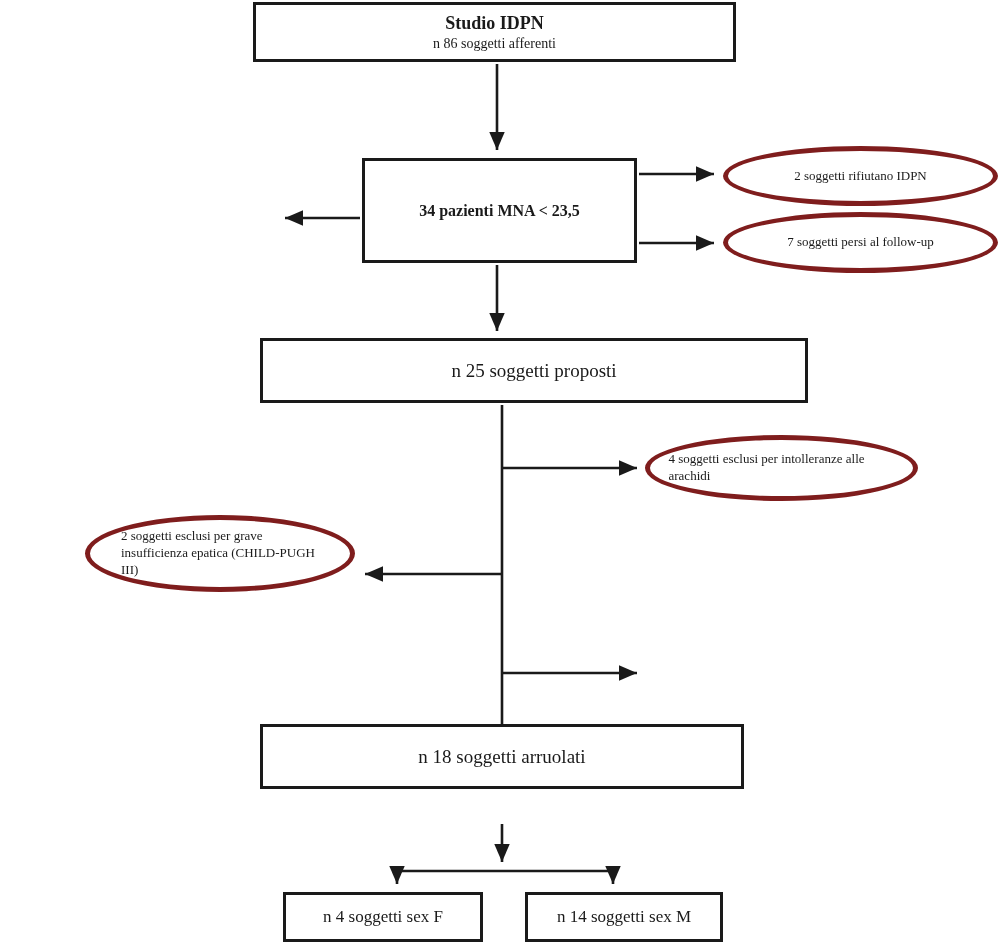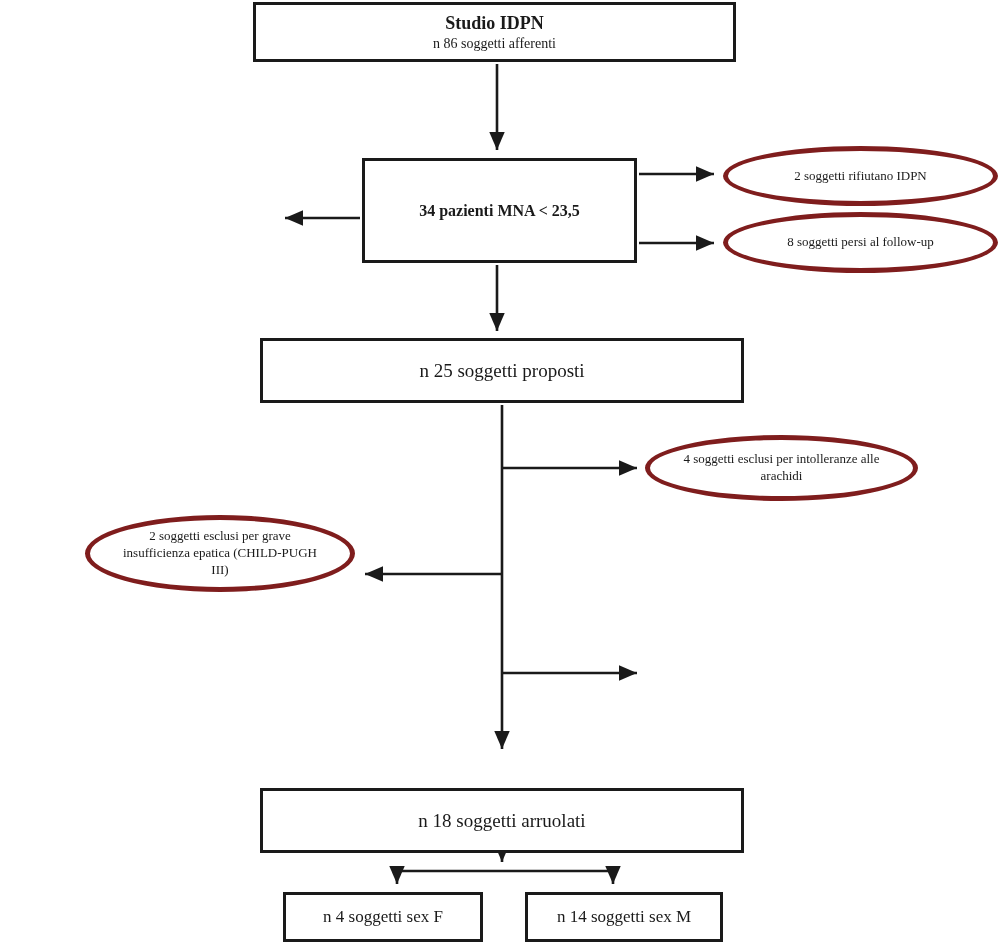--- a/index.html
+++ b/index.html
@@ -25,21 +25,21 @@
     pointer-events: none;
   }
   .node {
     position: absolute;
     box-sizing: border-box;
     background: #ffffff;
     display: flex;
     flex-direction: column;
     align-items: center;
     justify-content: center;
-    text-align: center;
+    text-align: left;
   }
   .rect {
     border: 3px solid #1a1a1a;
   }
   .ellipse {
     border: 5px solid #7f1d1d;
     border-radius: 50%;
   }
   .box-title {
     font-weight: bold;
@@ -60,22 +60,22 @@
   .box-label-small {
     font-size: 17px;
   }
   .ellipse-label {
     font-size: 13px;
     line-height: 1.3;
   }
   
   #top-box        { left: 253px; top: 2px;   width: 483px; height: 60px; }
   #mna-box        { left: 362px; top: 158px; width: 275px; height: 105px; }
-  #proposti-box   { left: 260px; top: 338px; width: 484px; height: 65px; }
-  #arruolati-box  { left: 260px; top: 788px; width: 484px; height: 65px; }
+  #proposti-box   { left: 260px; top: 338px; width: 548px; height: 65px; }
+  #arruolati-box  { left: 260px; top: 724px; width: 484px; height: 65px; }
   #sex-f-box      { left: 283px; top: 892px; width: 200px; height: 50px; }
   #sex-m-box      { left: 525px; top: 892px; width: 198px; height: 50px; }
   #ellipse-ponderale { left: 2px;   top: 186px; width: 272px; height: 68px; }
   #ellipse-ponderale .ellipse-label { max-width: 236px; }
   #ellipse-rifiutano { left: 723px; top: 146px; width: 275px; height: 60px; }
   #ellipse-rifiutano .ellipse-label { max-width: 220px; }
   #ellipse-persi     { left: 723px; top: 212px; width: 275px; height: 61px; }
   #ellipse-persi .ellipse-label { max-width: 220px; }
   #ellipse-arachidi  { left: 645px; top: 435px; width: 273px; height: 66px; }
   #ellipse-arachidi .ellipse-label { max-width: 226px; }
@@ -143,21 +143,21 @@
   <div class="node rect" id="sex-m-box">
     <div class="box-label-small">n 14 soggetti sex M</div>
   </div>
 
 
   <div class="node ellipse" id="ellipse-rifiutano">
     <div class="ellipse-label">2 soggetti rifiutano IDPN</div>
   </div>
 
   <div class="node ellipse" id="ellipse-persi">
-    <div class="ellipse-label">8 soggetti persi al follow-up</div>
+    <div class="ellipse-label">7 soggetti persi al follow-up</div>
   </div>
 
   <div class="node ellipse" id="ellipse-arachidi">
     <div class="ellipse-label">4 soggetti esclusi per intolleranze alle arachidi</div>
   </div>
 
   <div class="node ellipse" id="ellipse-epatica">
     <div class="ellipse-label">2 soggetti esclusi per grave insufficienza epatica (CHILD-PUGH III)</div>
   </div>
 

